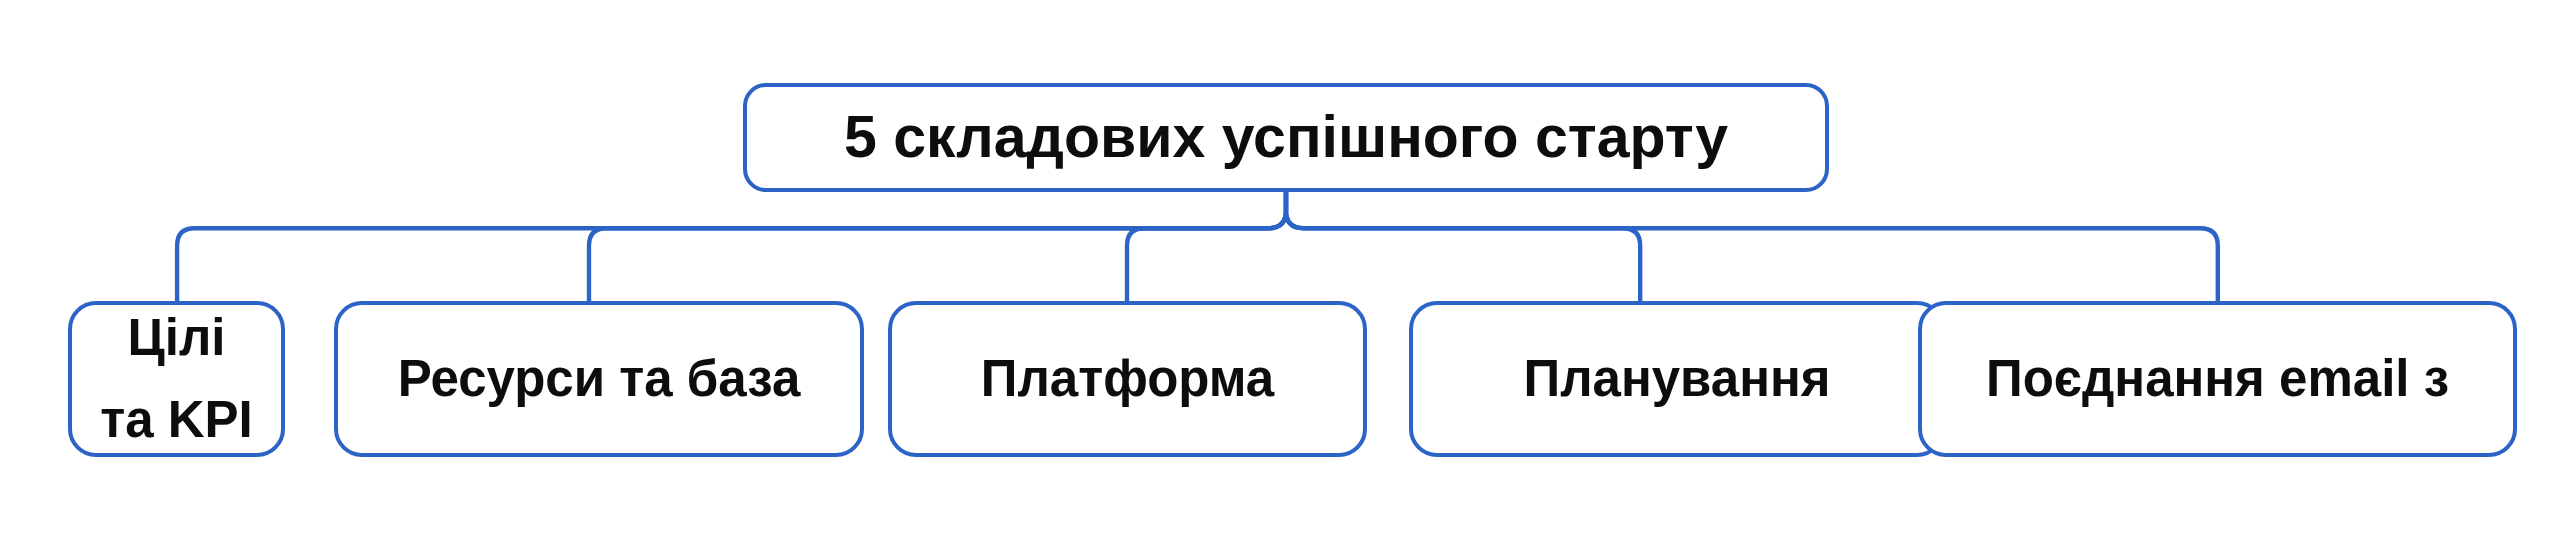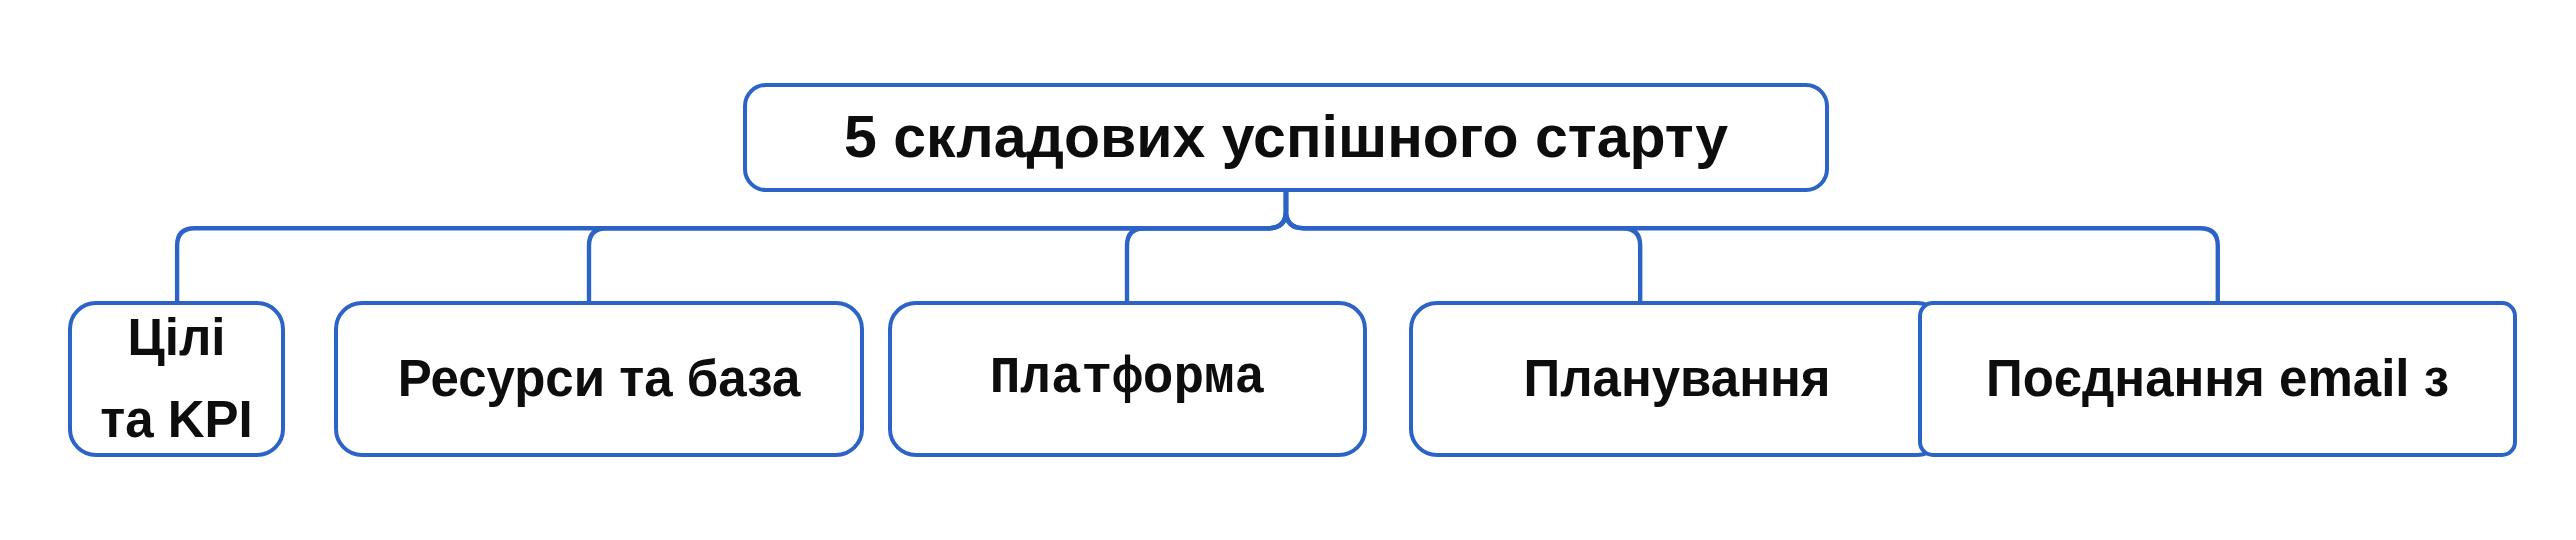--- a/index.html
+++ b/index.html
@@ -57,23 +57,23 @@
   .child {
     top: 301px;
     height: 156px;
     border-radius: 28px;
     font-size: 51px;
     line-height: 1.22;
     gap: 20px;
   }
   .c1 { left: 68px;  width: 217px; }
   .c2 { left: 334px;  width: 530px; }
-  .c3 { left: 888px; width: 479px; font-family: Liberation Mono, monospace; }
+  .c3 { left: 888px; width: 479px; }
   .c4 { left: 1409px; width: 536px; }
-  .c5 { left: 1918px; width: 599px; border-radius: 15px; }
+  .c5 { left: 1918px; width: 599px; }
 </style>
 </head>
 <body>
 
 <div class="canvas">
 
   <svg class="connectors" viewBox="0 0 3840 806" aria-hidden="true">
     <path d="M1917 285 L1917 314 Q1917 340 1891 340 L290 340 Q264 340 264 366 L264 449"></path>
     <path d="M1917 285 L1917 314 Q1917 340 1891 340 L904 340 Q878 340 878 366 L878 449"></path>
     <path d="M1917 285 L1917 314 Q1917 340 1891 340 L1706 340 Q1680 340 1680 366 L1680 449"></path>

